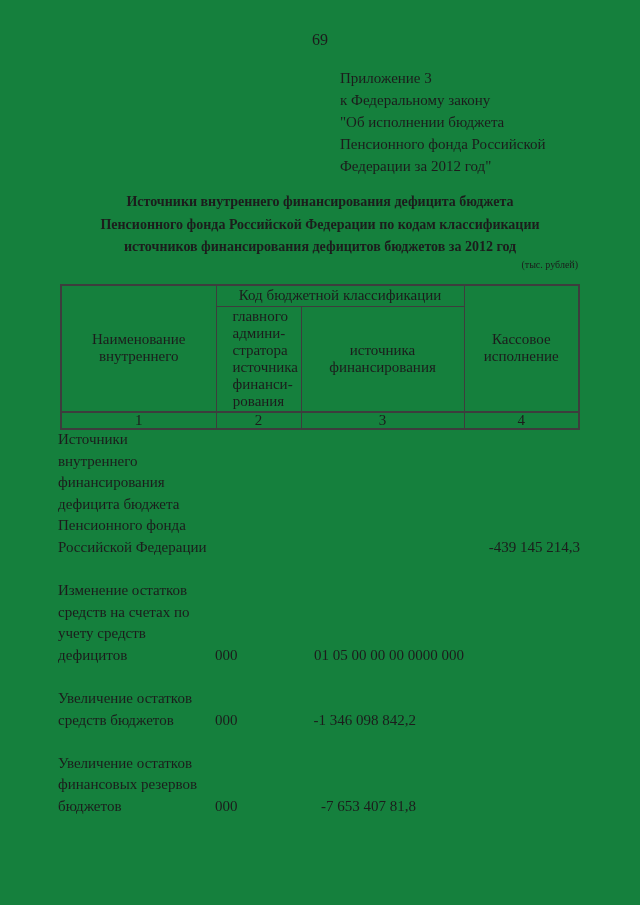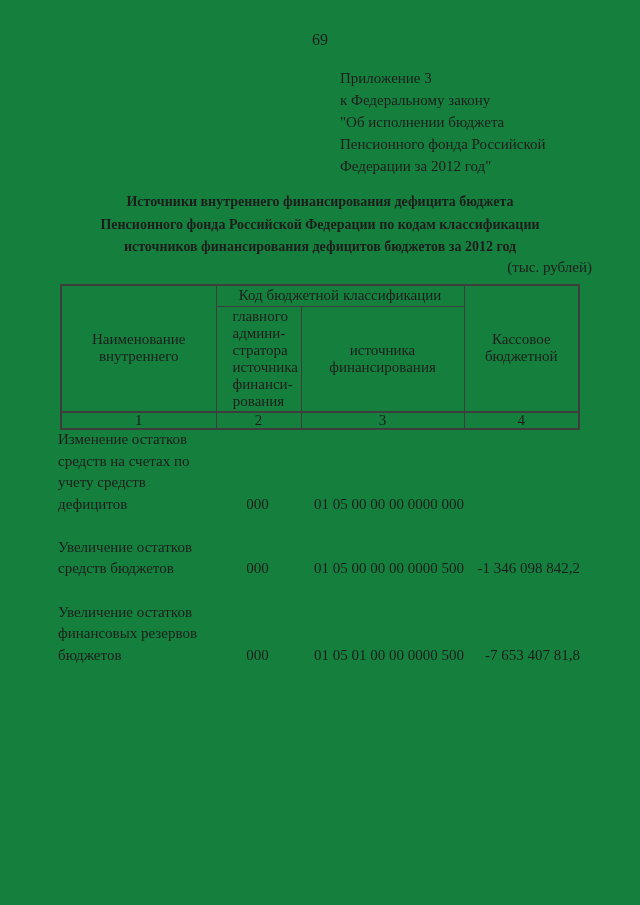--- a/index.html
+++ b/index.html
@@ -25,22 +25,22 @@
   }
 
   .doc-title {
     position: absolute; top: 191px; left: 56px; width: 528px;
     text-align: center; font-weight: bold;
     font-size: 14px; line-height: 22.5px;
     white-space: pre-line;
   }
 
   .units-note {
-    position: absolute; top: 259px; right: 48px;
-    font-size: 15px;
+    position: absolute; top: 259px; right: 62px;
+    font-size: 10px;
   }
 
   
   table.hdr {
     position: absolute; top: 284px; left: 60px;
     border-collapse: collapse; table-layout: fixed;
     width: 518px;
     font-size: 15px;
   }
   table.hdr td {
@@ -67,21 +67,21 @@
   }
 
   
   .tbody { position: absolute; top: 429px; left: 58px; width: 522px; }
   .trow {
     display: flex; align-items: flex-end;
     font-size: 15px; line-height: 21.6px;
     margin-bottom: 21.5px;
   }
   .c-name  { width: 157px; white-space: pre-line; }
-  .c-admin { width: 85px;  text-align: center; }
+  .c-admin { width: 85px;  }
   .c-src   { width: 164px; text-align: right; }
   .c-val   { width: 116px; text-align: right; white-space: nowrap; }
 </style>
 </head>
 <body>
 
 <div class="page">
 
   <div class="page-number">69</div>
 
@@ -103,21 +103,21 @@
         <col style="width:85px">
         <col style="width:163px">
         <col style="width:115px">
     </colgroup>
     <tbody>
       <tr class="code-group-row">
         <td rowspan="2" class="cell-pre">Наименование
 внутреннего</td>
         <td colspan="2">Код бюджетной классификации</td>
         <td rowspan="2" class="cell-pre">Кассовое
-бюджетной</td>
+исполнение</td>
       </tr>
       <tr class="sub-row">
         <td class="cell-pre">главного
 админи-
 стратора
 источника
 финанси-
 рования</td>
         <td class="cell-pre">источника
 финансирования</td>
@@ -137,42 +137,51 @@
         <td>1</td>
         <td>2</td>
         <td>3</td>
         <td>4</td>
       </tr>
     </tbody>
   </table>
 
   <div class="tbody">
 
+    <div class="trow">
+      <div class="c-name">Источники
+внутреннего
+финансирования
+дефицита бюджета
+Пенсионного фонда
+Российской Федерации</div>
+      <div class="c-admin"></div>
+      <div class="c-src"></div>
+      <div class="c-val">-439 145 214,3</div>
+    </div>
 
     <div class="trow">
       <div class="c-name">Изменение остатков
 средств на счетах по
 учету средств
 дефицитов</div>
       <div class="c-admin">000</div>
       <div class="c-src">01 05 00 00 00 0000 000</div>
     </div>
 
     <div class="trow">
       <div class="c-name">Увеличение остатков
 средств бюджетов</div>
       <div class="c-admin">000</div>
-      <div class="c-src">01 05 00 00 00 0000 500</div>
       <div class="c-val">-1 346 098 842,2</div>
     </div>
 
     <div class="trow">
       <div class="c-name">Увеличение остатков
 финансовых резервов
 бюджетов</div>
       <div class="c-admin">000</div>
-      <div class="c-src">01 05 01 00 00 0000 500</div>
       <div class="c-val">-7 653 407 81,8</div>
     </div>
 
   </div>
 
 </div>
 
 </body></html>

